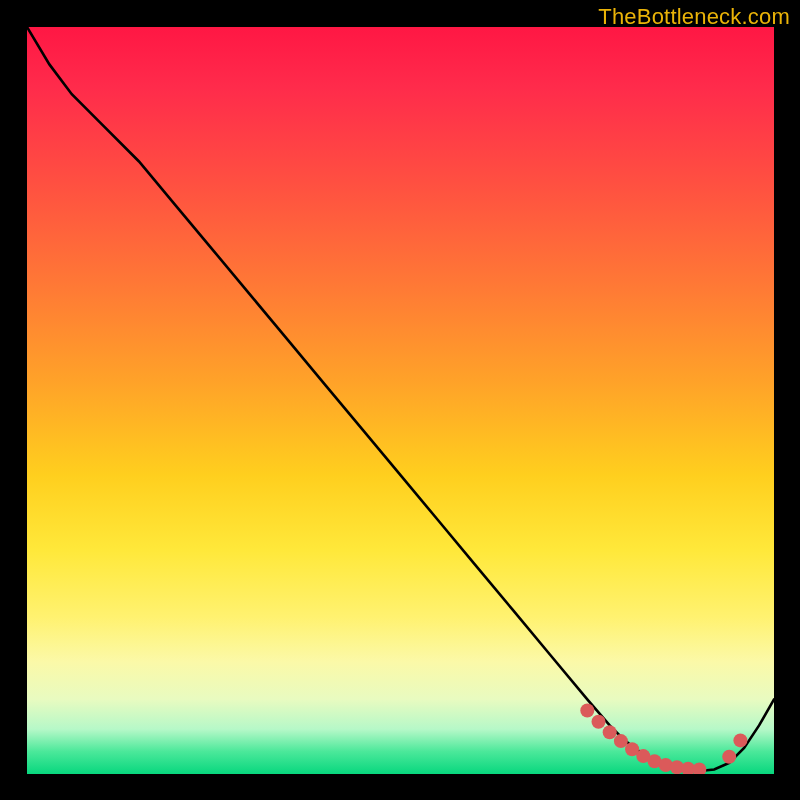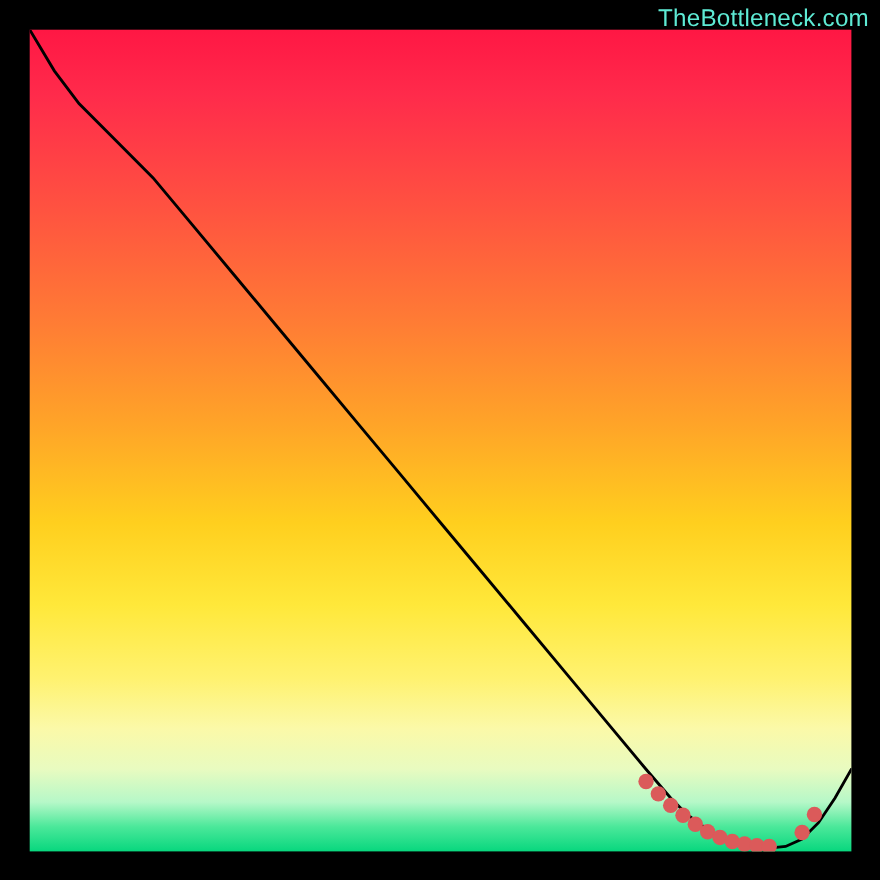--- a/index.html
+++ b/index.html
@@ -45,21 +45,21 @@
     left: 0;
     top: 0;
     width: 747px;
     height: 747px;
     display: block;
   }
   .watermark {
     position: absolute;
     top: 4px;
     right: 10px;
-    color: #5eead4;
+    color: #eab308;
     font-size: 22px;
     letter-spacing: 0.2px;
     font-weight: 500;
     user-select: none;
   }
 </style>
 </head>
 <body>
 
 <div class="stage">

